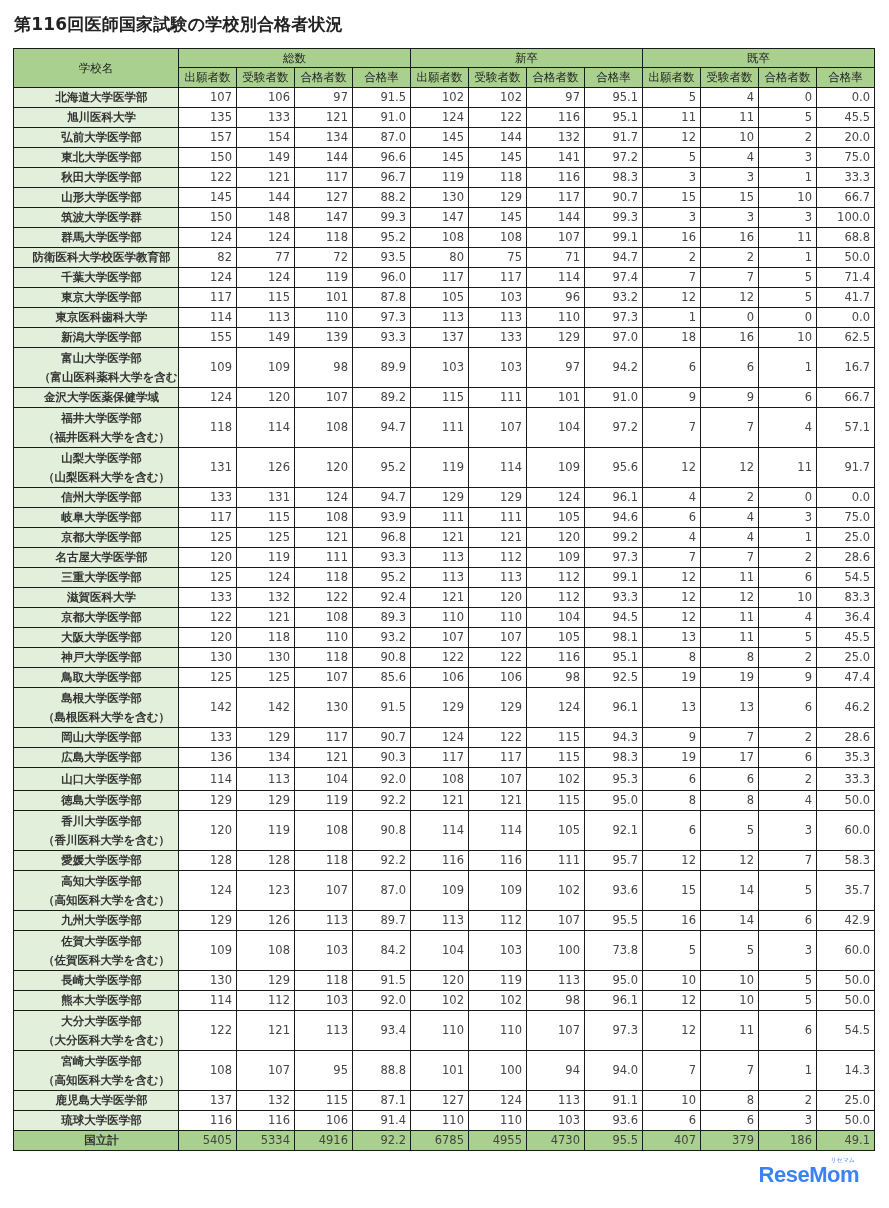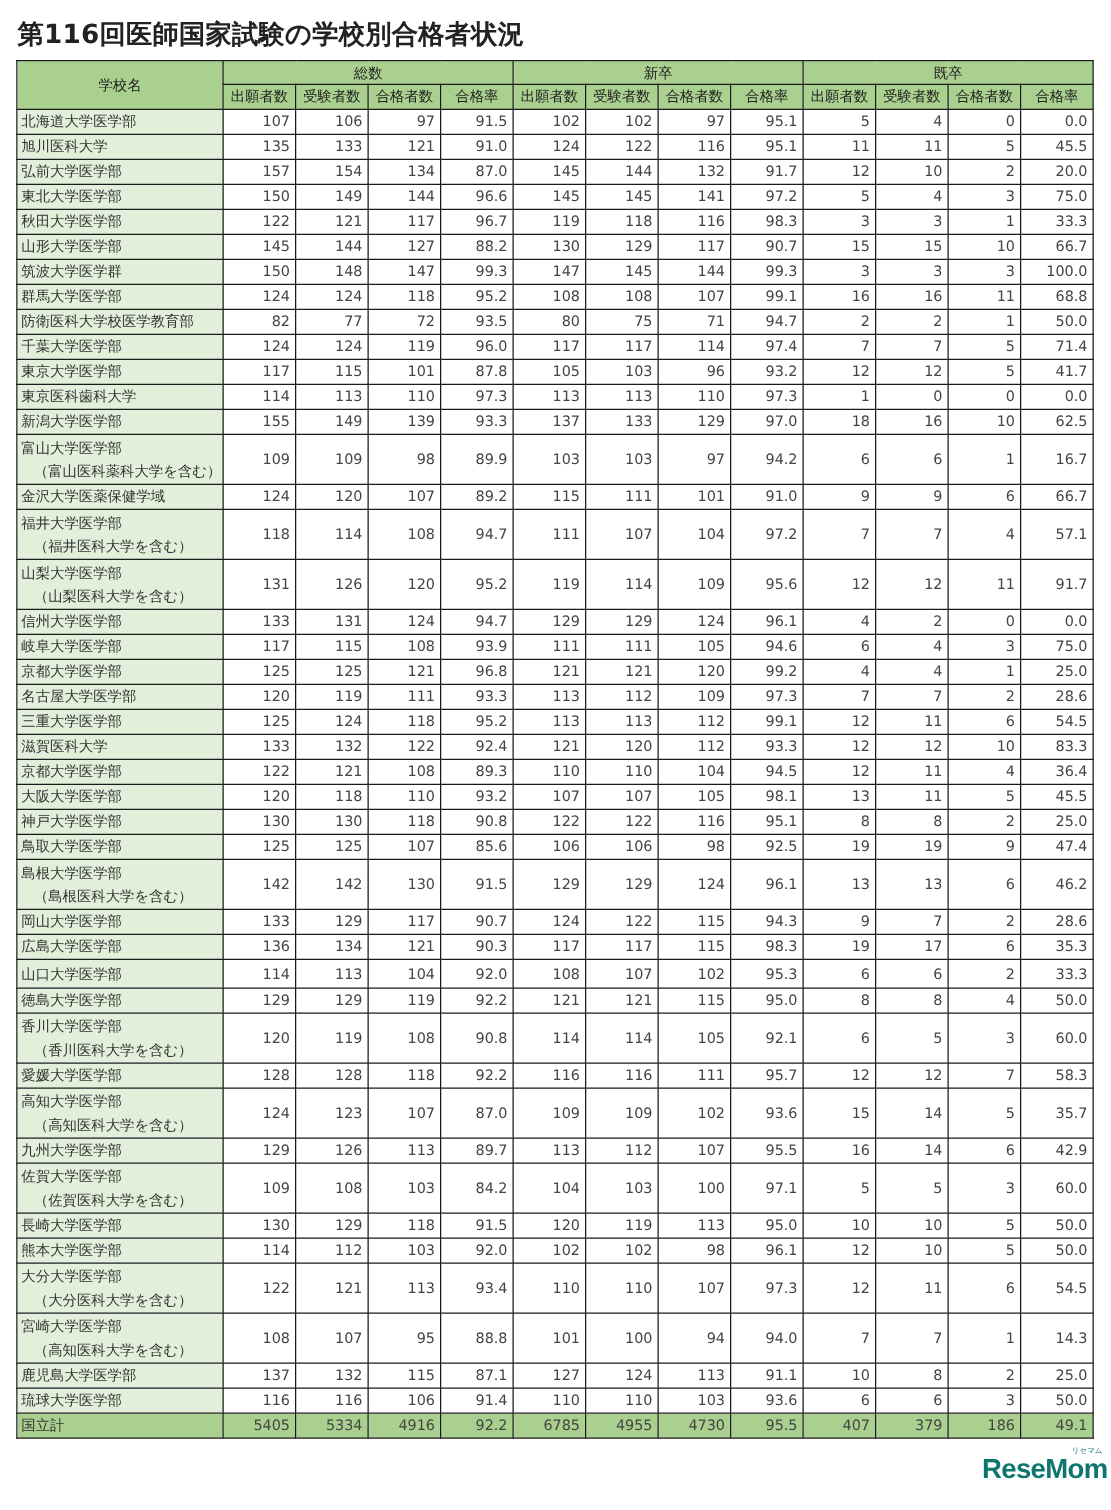--- a/index.html
+++ b/index.html
@@ -1,29 +1,29 @@
 <!DOCTYPE html>
 <html><head>
 <meta charset="utf-8">
 <style>
   html, body { margin: 0; padding: 0; background: #ffffff; }
   body { width: 889px; height: 1208px; position: relative; font-family: "DejaVu Sans", "Liberation Sans", sans-serif; color: #333; }
-  .title { position: absolute; left: 14px; top: 13px; font-size: 21px; font-weight: bold; color: #222; letter-spacing: 0.2px; }
+  .title { position: absolute; left: 14px; top: 13px; font-size: 17px; font-weight: bold; color: #222; letter-spacing: 0.2px; }
   table { position: absolute; left: 13px; top: 48px; border-collapse: collapse; table-layout: fixed; width: 862px; }
   td, th { border: 1px solid #1a1a1a; padding: 0 4px; font-size: 11.5px; height: 19px; line-height: 19px; white-space: nowrap; overflow: hidden; }
   th { background: #a9d08e; font-weight: normal; text-align: center; color: #222; }
   th.grp { height: 18px; line-height: 18px; }
-  td.name { background: #e2efda; text-align: left; padding-left: 3px; color: #333; }
+  td.name { background: #e2efda; text-align: center; padding-left: 15px; color: #333; font-weight: bold; }
   td.name .sub { display: block; padding-left: 10px; }
   td.num { text-align: right; background: #fff; color: #444; }
   tr.double td { height: 39px; line-height: 19px; }
   tr.tall td { height: 22px; }
   tr.total td { background: #a9d08e; margin-left: 11px; }
   tr.total td.name { background: #a9d08e; }
-  .logo { position: absolute; right: 3px; bottom: 20px; font-size: 22px; font-weight: bold; color: #0f766e; letter-spacing: -0.5px; font-family: "Liberation Sans", sans-serif; }
+  .logo { position: absolute; right: 30px; bottom: 20px; font-size: 22px; font-weight: bold; color: #3b82f6; letter-spacing: -0.5px; font-family: "Liberation Sans", sans-serif; }
   .logo .ruby { position: absolute; right: 4px; top: -6px; font-size: 6px; font-weight: normal; letter-spacing: 0; }
 </style>
 </head>
 <body>
 
 <div class="title">第116回医師国家試験の学校別合格者状況</div>
 
 <table>
   <colgroup>
     <col style="width:165px">
@@ -594,21 +594,21 @@
       </tr>
       <tr class="double">
         <td class="name"><span>佐賀大学医学部</span><span class="sub">（佐賀医科大学を含む）</span></td>
         <td class="num">109</td>
         <td class="num">108</td>
         <td class="num">103</td>
         <td class="num">84.2</td>
         <td class="num">104</td>
         <td class="num">103</td>
         <td class="num">100</td>
-        <td class="num">97.1</td>
+        <td class="num">73.8</td>
         <td class="num">5</td>
         <td class="num">5</td>
         <td class="num">3</td>
         <td class="num">60.0</td>
       </tr>
       <tr>
         <td class="name"><span>長崎大学医学部</span></td>
         <td class="num">130</td>
         <td class="num">129</td>
         <td class="num">118</td>

